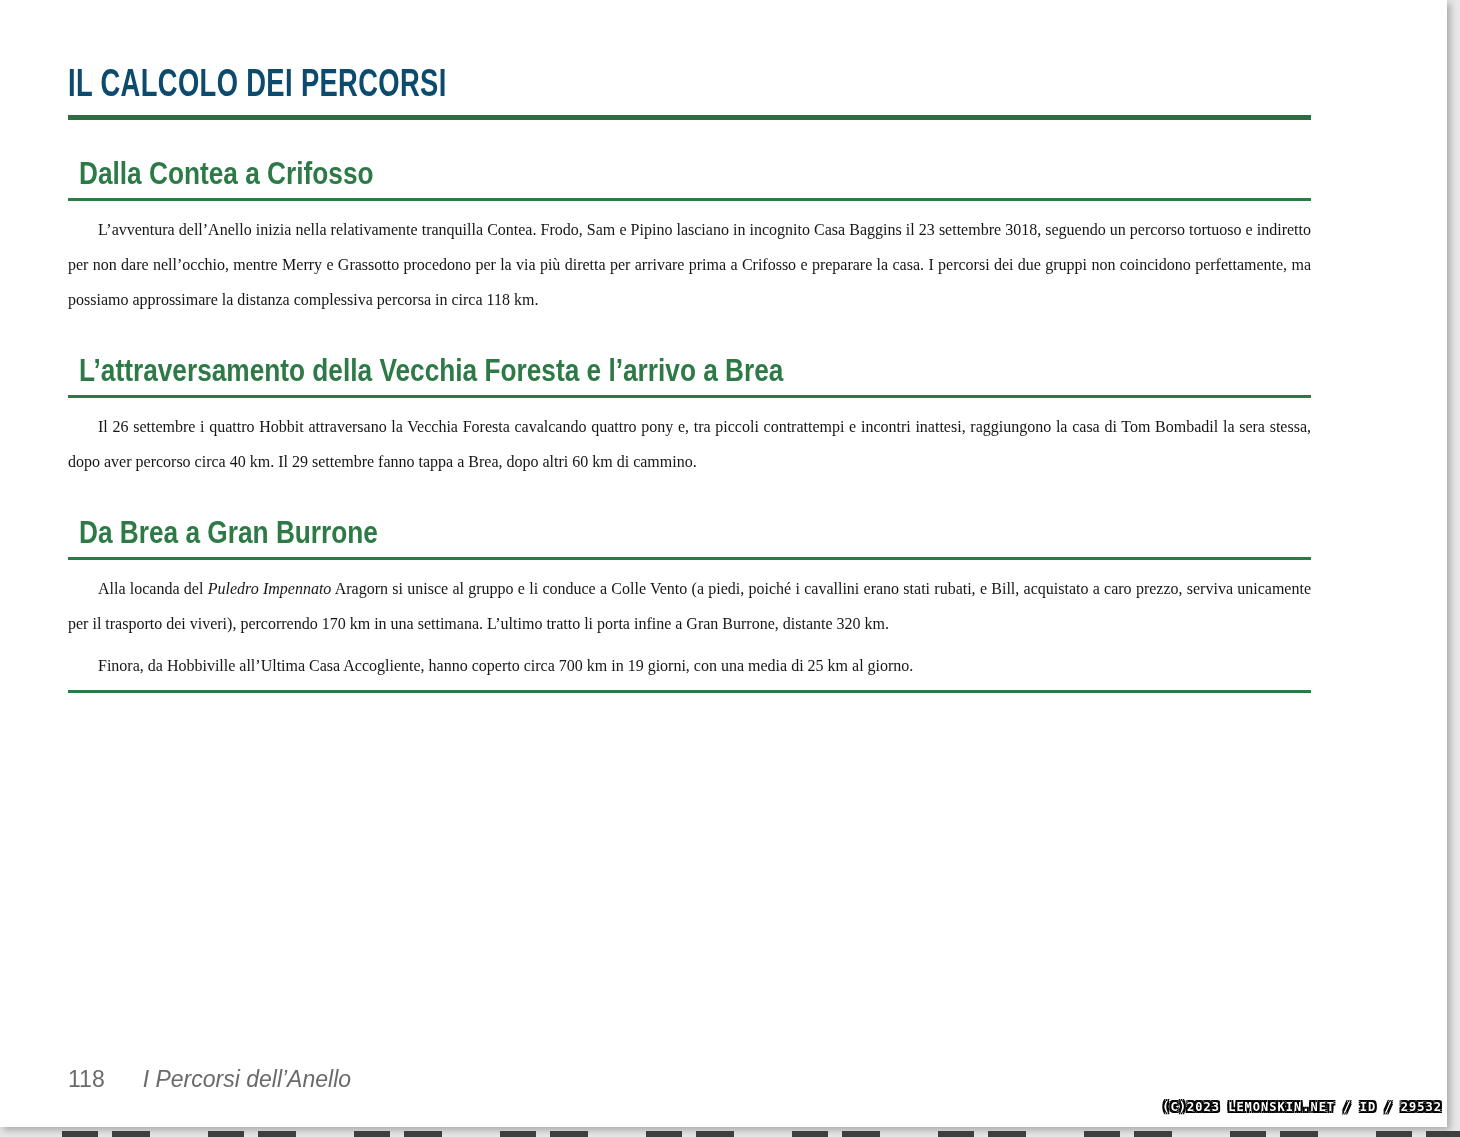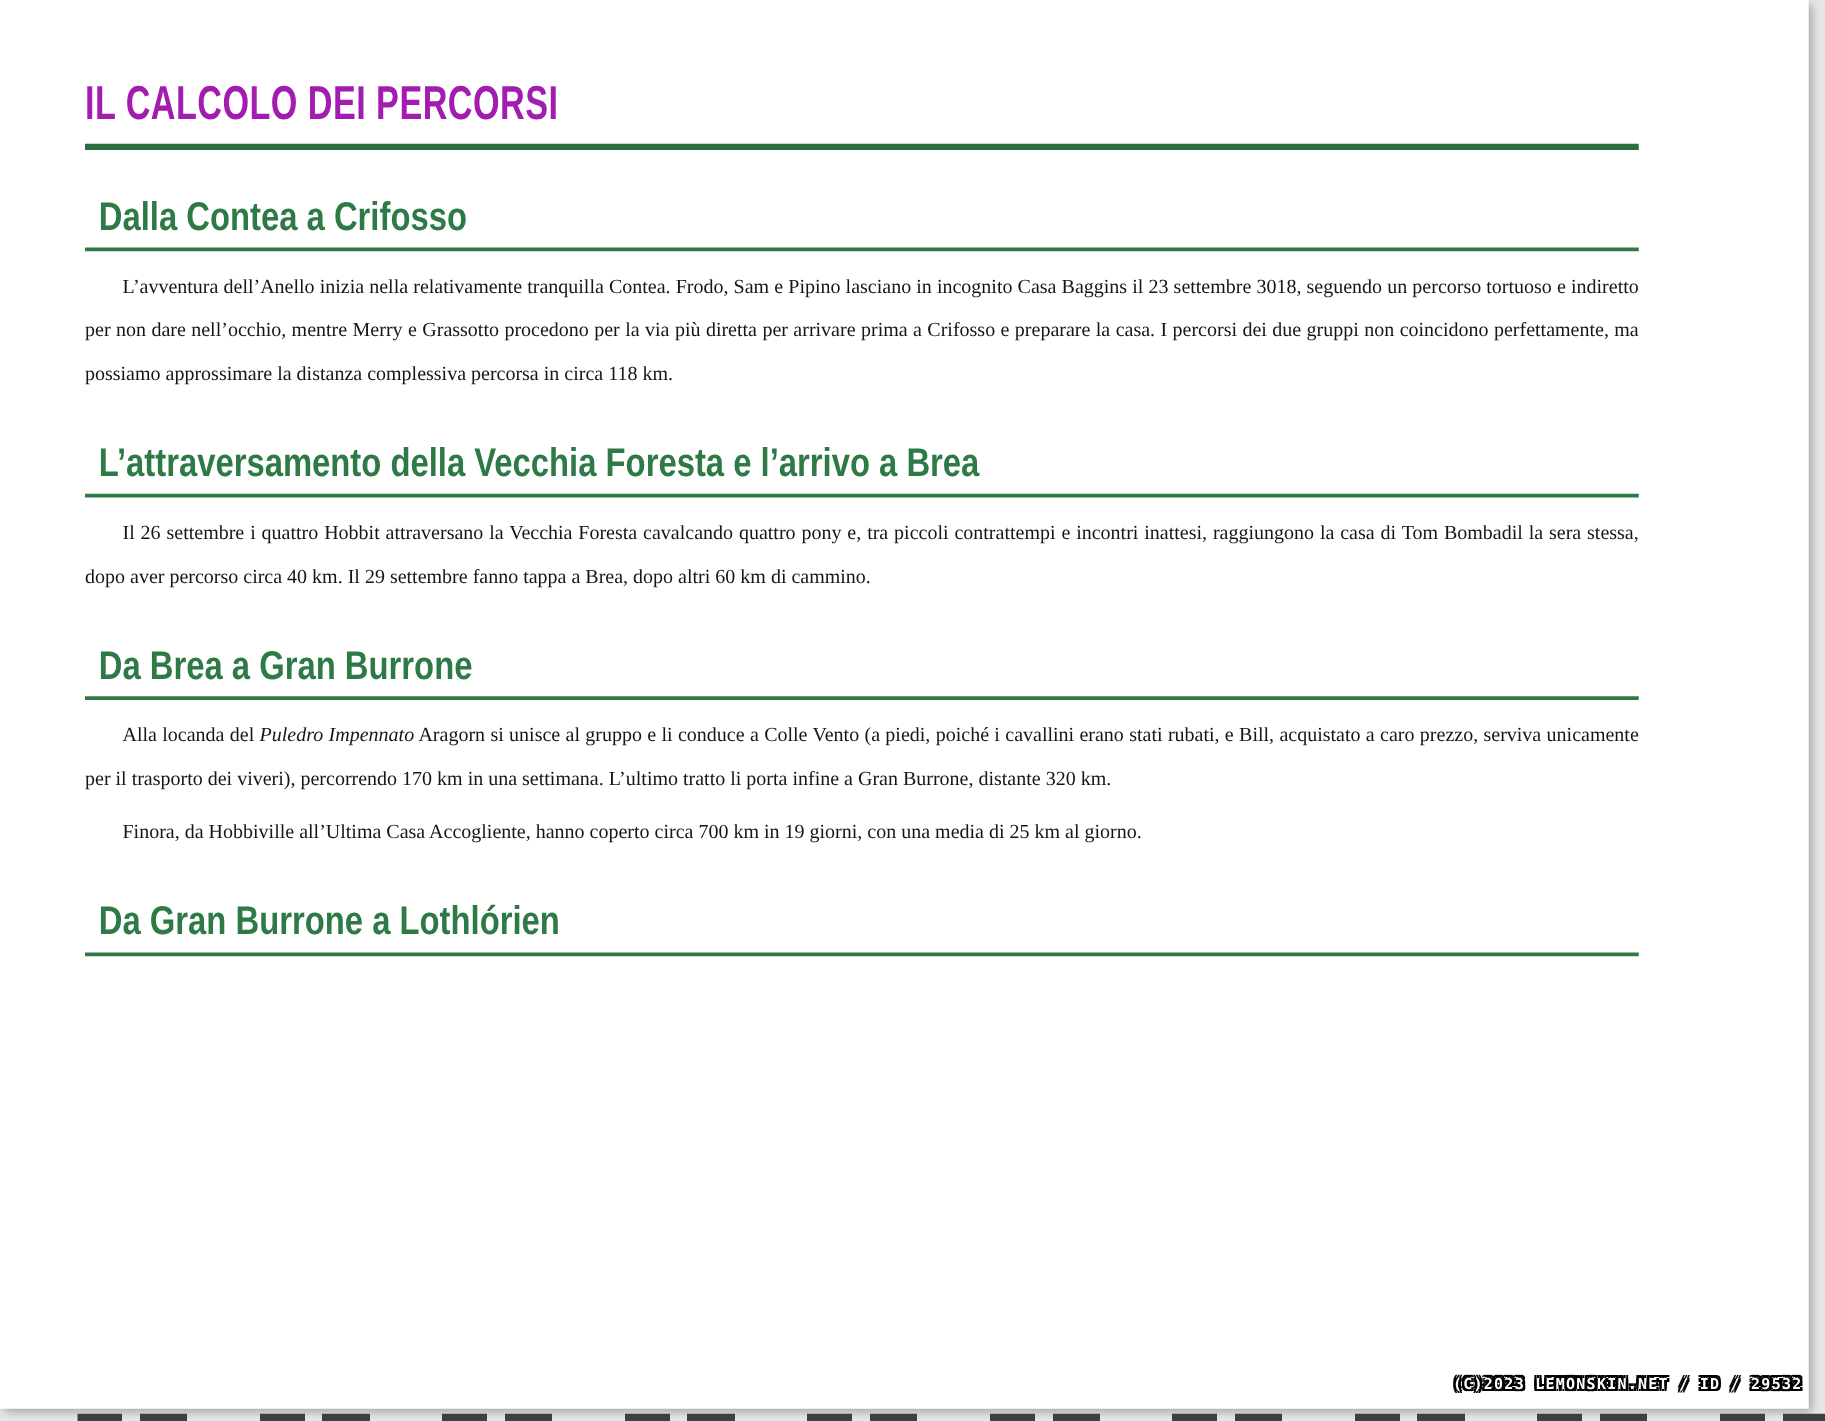--- a/index.html
+++ b/index.html
@@ -17,21 +17,21 @@
     box-shadow: 3px 3px 7px rgba(0,0,0,0.28);
   }
   .content {
     position: absolute; left: 68px; top: 0;
     width: 1243px;
   }
   h1 {
     margin: 64px 0 0 0;
     font-size: 38px; line-height: 1.05;
     font-weight: 700;
-    color: #a21caf;
+    color: #0c4a6e;
   }
   .h1-text {
     display: inline-block;
     transform: scaleX(0.72);
     transform-origin: 0 60%;
     white-space: nowrap;
     letter-spacing: 0.5px;
   }
   .rule-h1 {
     height: 5px;
@@ -127,24 +127,24 @@
     <section>
       <h2>
         <span class="h2-text">Da Brea a Gran Burrone</span>
       </h2>
       <div class="rule-h2"></div>
       <p><span>Alla locanda del </span><span class="ital">Puledro Impennato</span><span> Aragorn si unisce al gruppo e li conduce a Colle Vento (a piedi, poiché i cavallini erano stati rubati, e Bill, acquistato a caro prezzo, serviva unicamente per il trasporto dei viveri), percorrendo 170 km in una settimana. L’ultimo tratto li porta infine a Gran Burrone, distante 320 km.</span></p>
       <p>Finora, da Hobbiville all’Ultima Casa Accogliente, hanno coperto circa 700 km in 19 giorni, con una media di 25 km al giorno.</p>
     </section>
 
     <section>
-      <h2>
-        <span class="h2-text">Da Gran Burrone a Lothlórien</span>
-      </h2>
       <div class="rule-h2"></div>
     </section>
 
   </div>
 
+  <div class="footer">
+    <span class="pagenum">118</span><span class="booktitle">I Percorsi dell’Anello</span>
+  </div>
 </div>
 
 <div class="watermark">(C)2023 LEMONSKIN.NET / ID / 29532</div>
 <div class="bottom-dashes"></div>
 
 </body></html>

